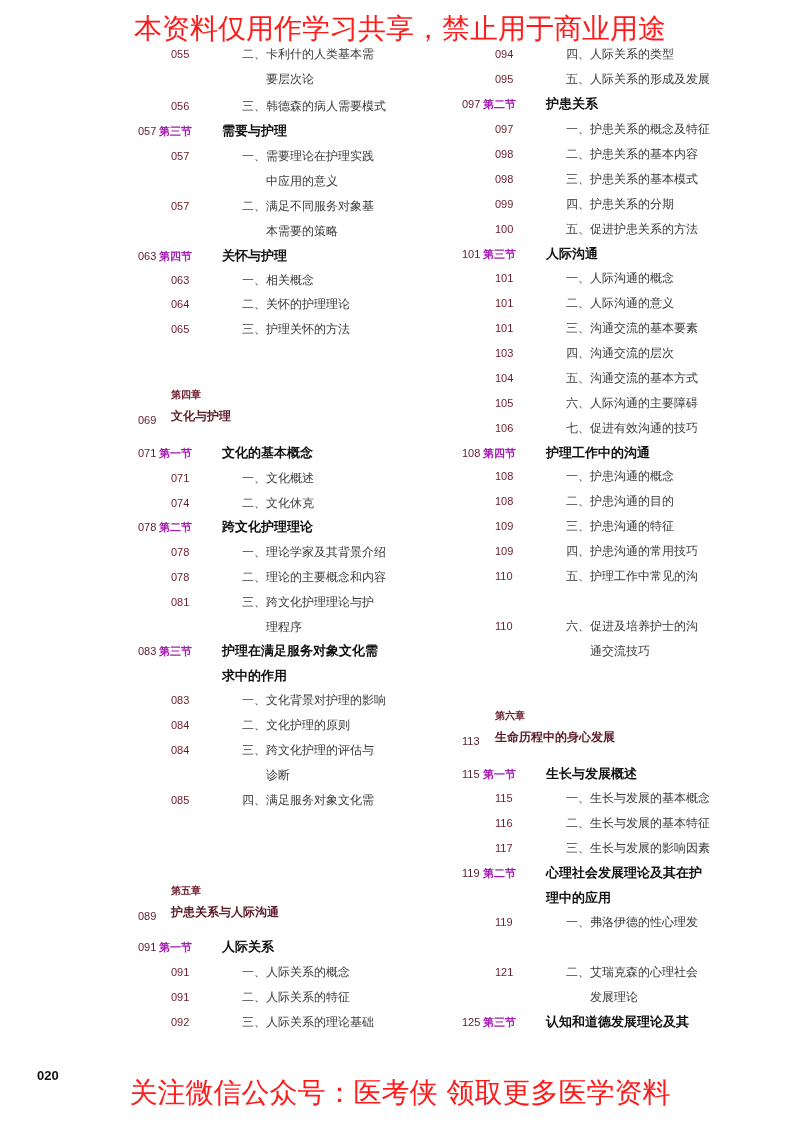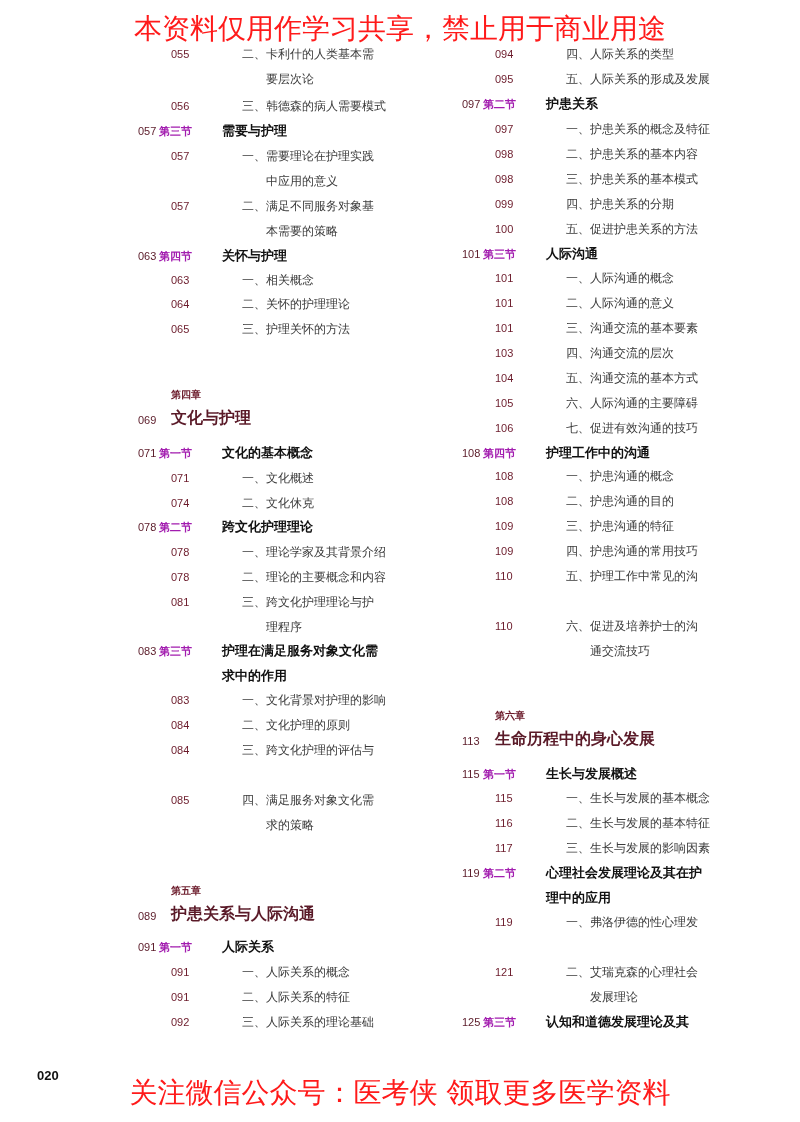--- a/index.html
+++ b/index.html
@@ -80,21 +80,21 @@
     .chap-label {
       position: absolute;
       left: 33px;
       font-size: 10px;
       font-weight: bold;
       color: #6b1a2a;
     }
     .chap-title {
       position: absolute;
       left: 33px;
-      font-size: 16px;
+      font-size: 12px;
       font-weight: bold;
       color: #5a1a28;
       font-family: "DejaVu Serif", serif;
     }
     .page-number {
       position: absolute;
       left: 37px;
       top: 1068px;
       font-family: "Liberation Sans", sans-serif;
       font-weight: bold;
@@ -199,25 +199,25 @@
   <div class="row" style="top:694px;">
     <span class="pg sub-pg">083</span>
     <div class="sub-text" style="top:-6px; width:170px;"><span>一、文化背景对护理的影响</span></div>
   </div>
   <div class="row" style="top:719px;">
     <span class="pg sub-pg">084</span>
     <div class="sub-text" style="top:-6px;"><span>二、文化护理的原则</span></div>
   </div>
   <div class="row" style="top:744px;">
     <span class="pg sub-pg">084</span>
-    <div class="sub-text" style="top:-6px;"><span>三、跨文化护理的评估与</span></div>
+    <div class="sub-text" style="top:-6px;"><span>三、跨文化护理的评估与</span><span class="cont">诊断</span></div>
   </div>
   <div class="row" style="top:794px;">
     <span class="pg sub-pg">085</span>
-    <div class="sub-text" style="top:-6px;"><span>四、满足服务对象文化需</span><span class="cont">求的策略</span></div>
+    <div class="sub-text" style="top:-6px;"><span>四、满足服务对象文化需</span></div>
   </div>
 
   <div class="row" style="top:884px;">
     <span class="chap-label" style="top:0;text-align:center;">第五章</span>
     <span class="pg chap-pg" style="top:26px;">089</span>
     <span class="chap-title" style="top:20px;">护患关系与人际沟通</span>
   </div>
 
   <div class="row" style="top:940px;">
     <span class="pg sec-pg" style="top:1px;">091</span>

